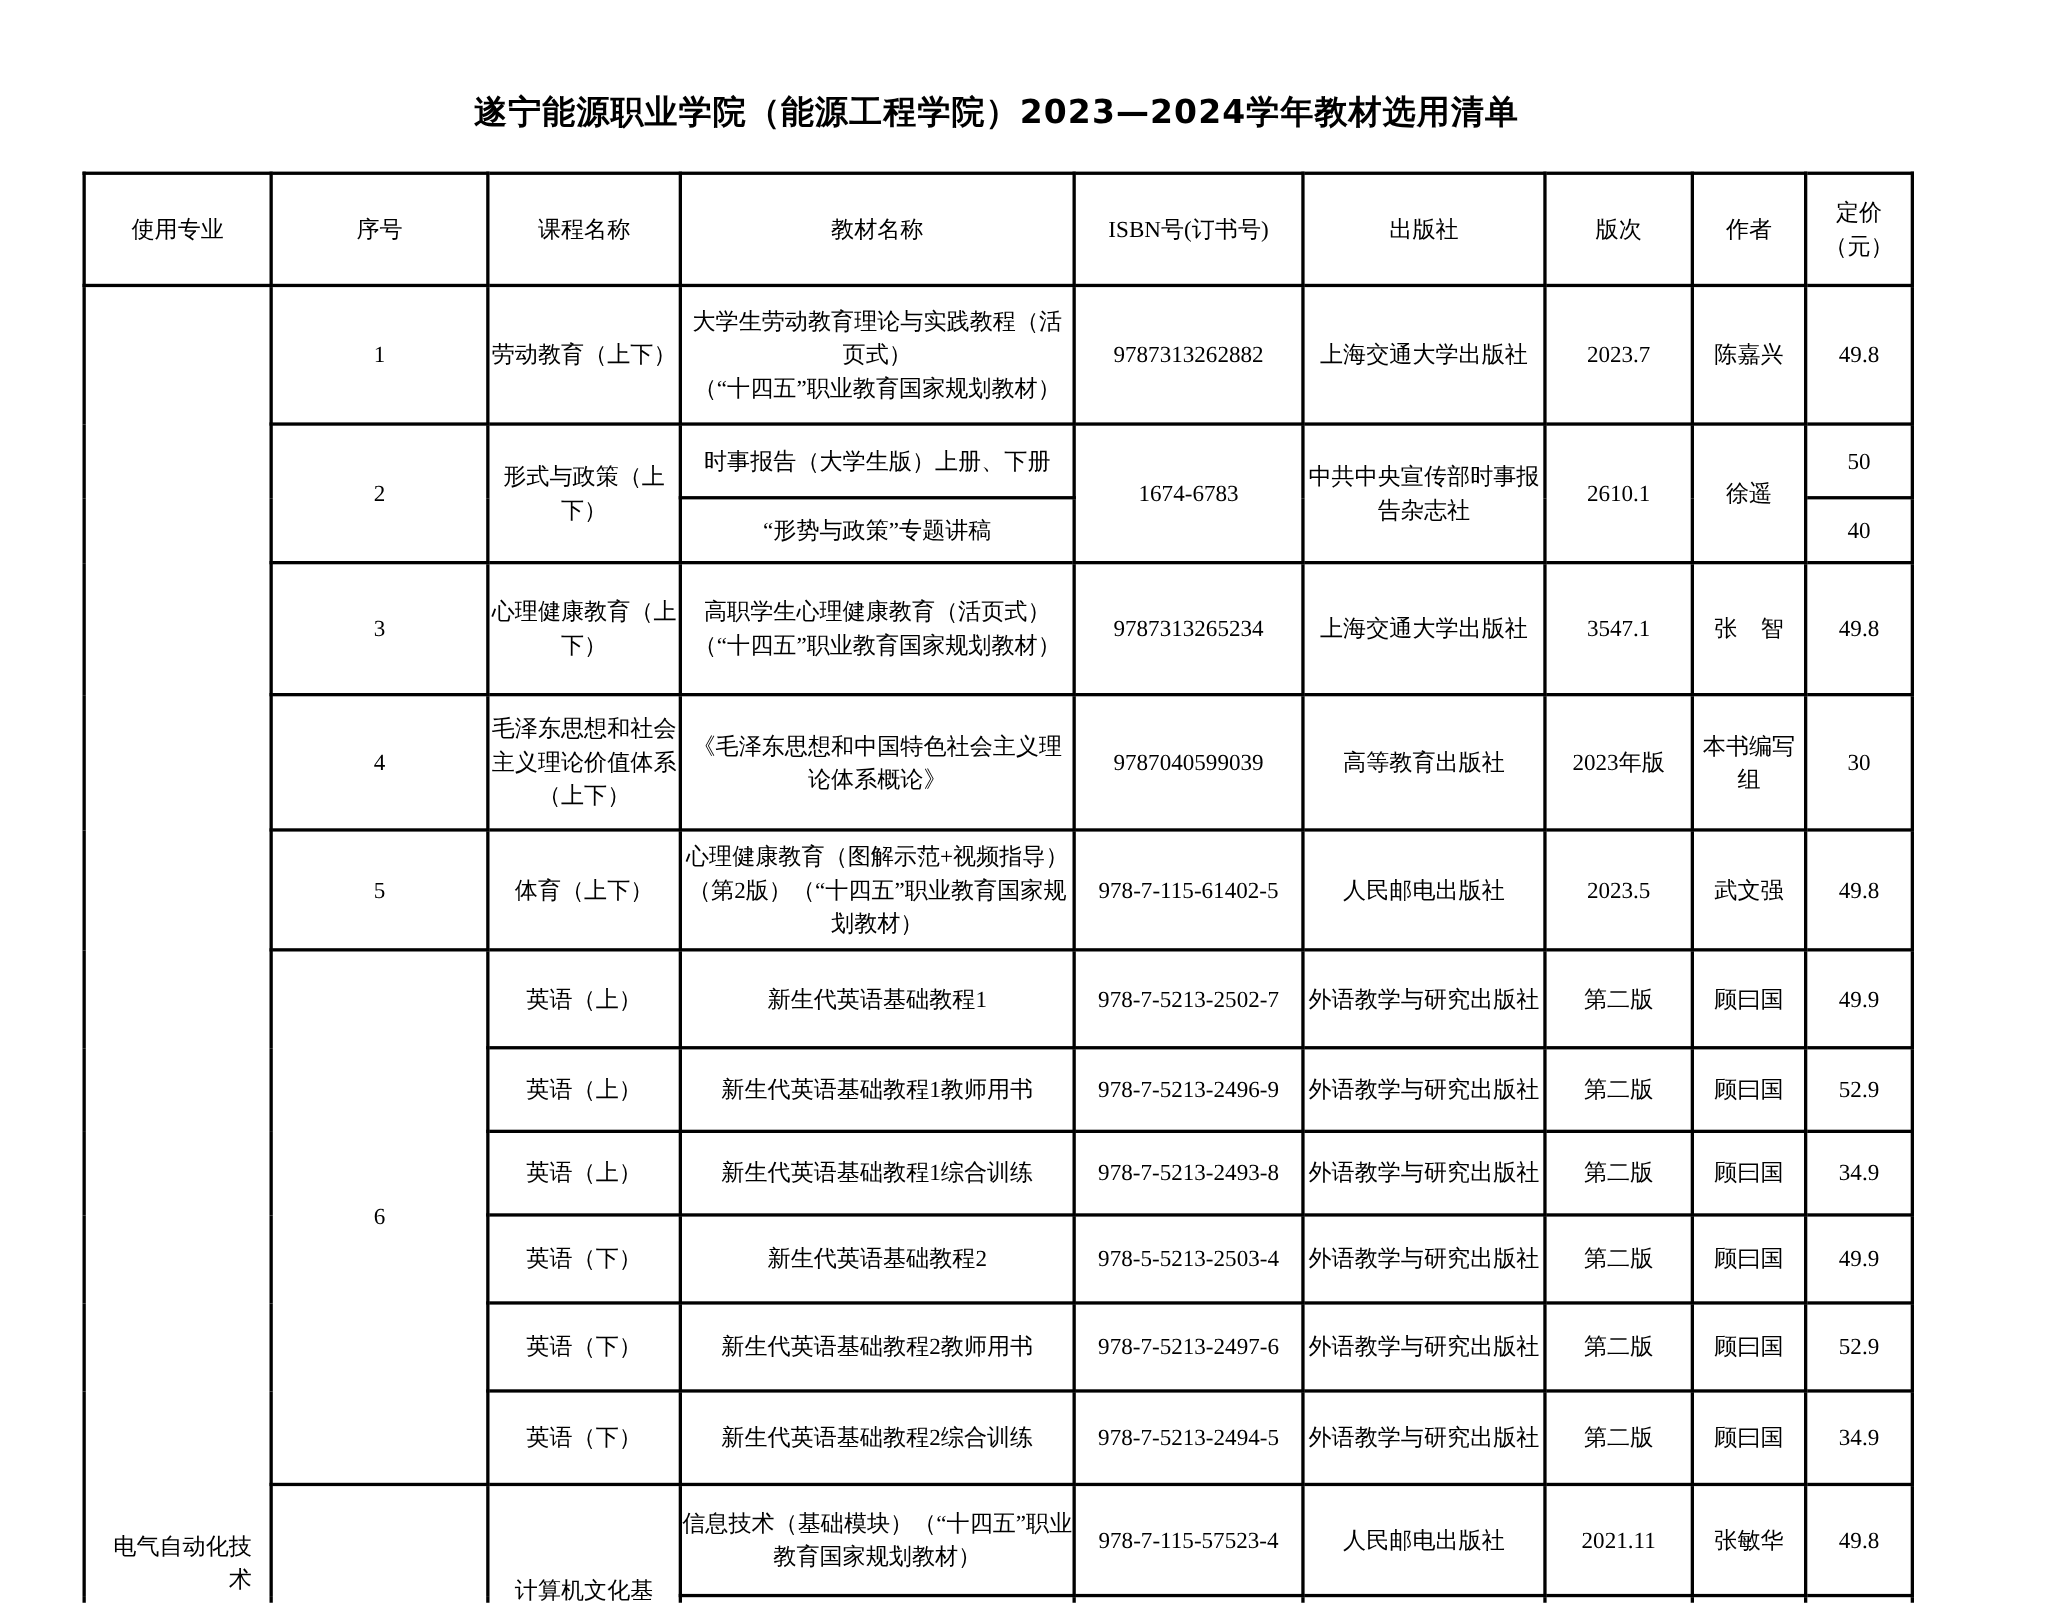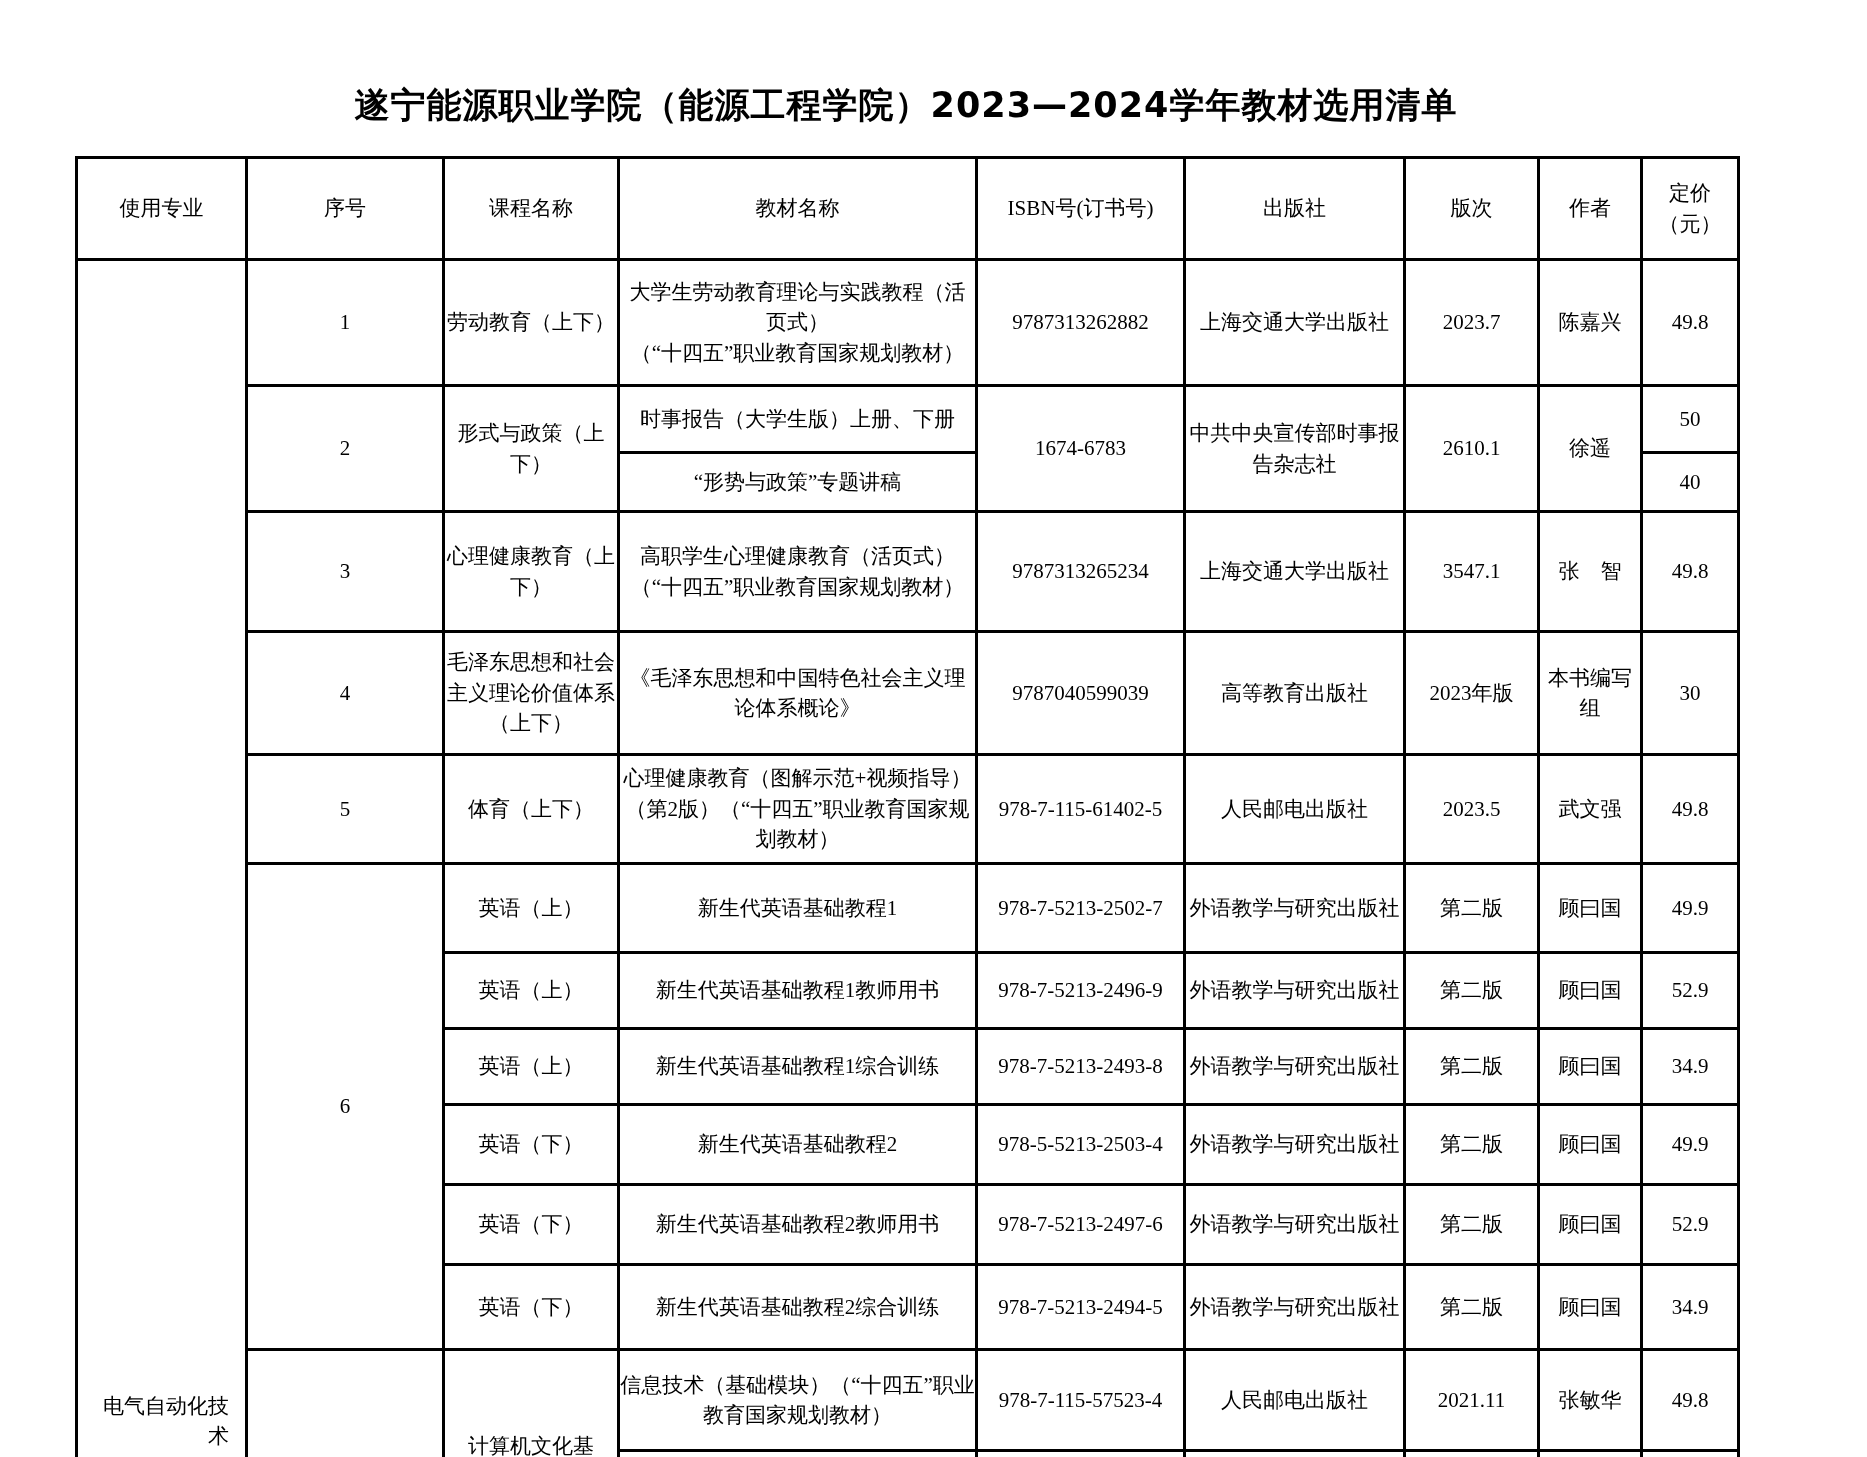--- a/index.html
+++ b/index.html
@@ -3,21 +3,21 @@
 <meta charset="utf-8">
 <style>
   html,body{margin:0;padding:0;}
   body{
     width:1867px;height:1457px;position:relative;overflow:hidden;
     background:#ffffff;color:#000;
     font-family:"Liberation Serif","DejaVu Serif",serif;
   }
   .title{
     position:absolute;left:75px;top:82px;width:1662px;margin:0;
-    text-align:center;font-size:35px;font-weight:bold;letter-spacing:1px;
+    text-align:center;font-size:30px;font-weight:bold;letter-spacing:1px;
     font-family:"DejaVu Sans","Liberation Sans",sans-serif;
   }
   table.grid{
     position:absolute;left:75px;top:156px;width:1662px;
     border-collapse:collapse;table-layout:fixed;
   }
   table.grid th,table.grid td{
     border:3px solid #000;
     text-align:center;vertical-align:middle;
     font-size:21px;line-height:1.45;

